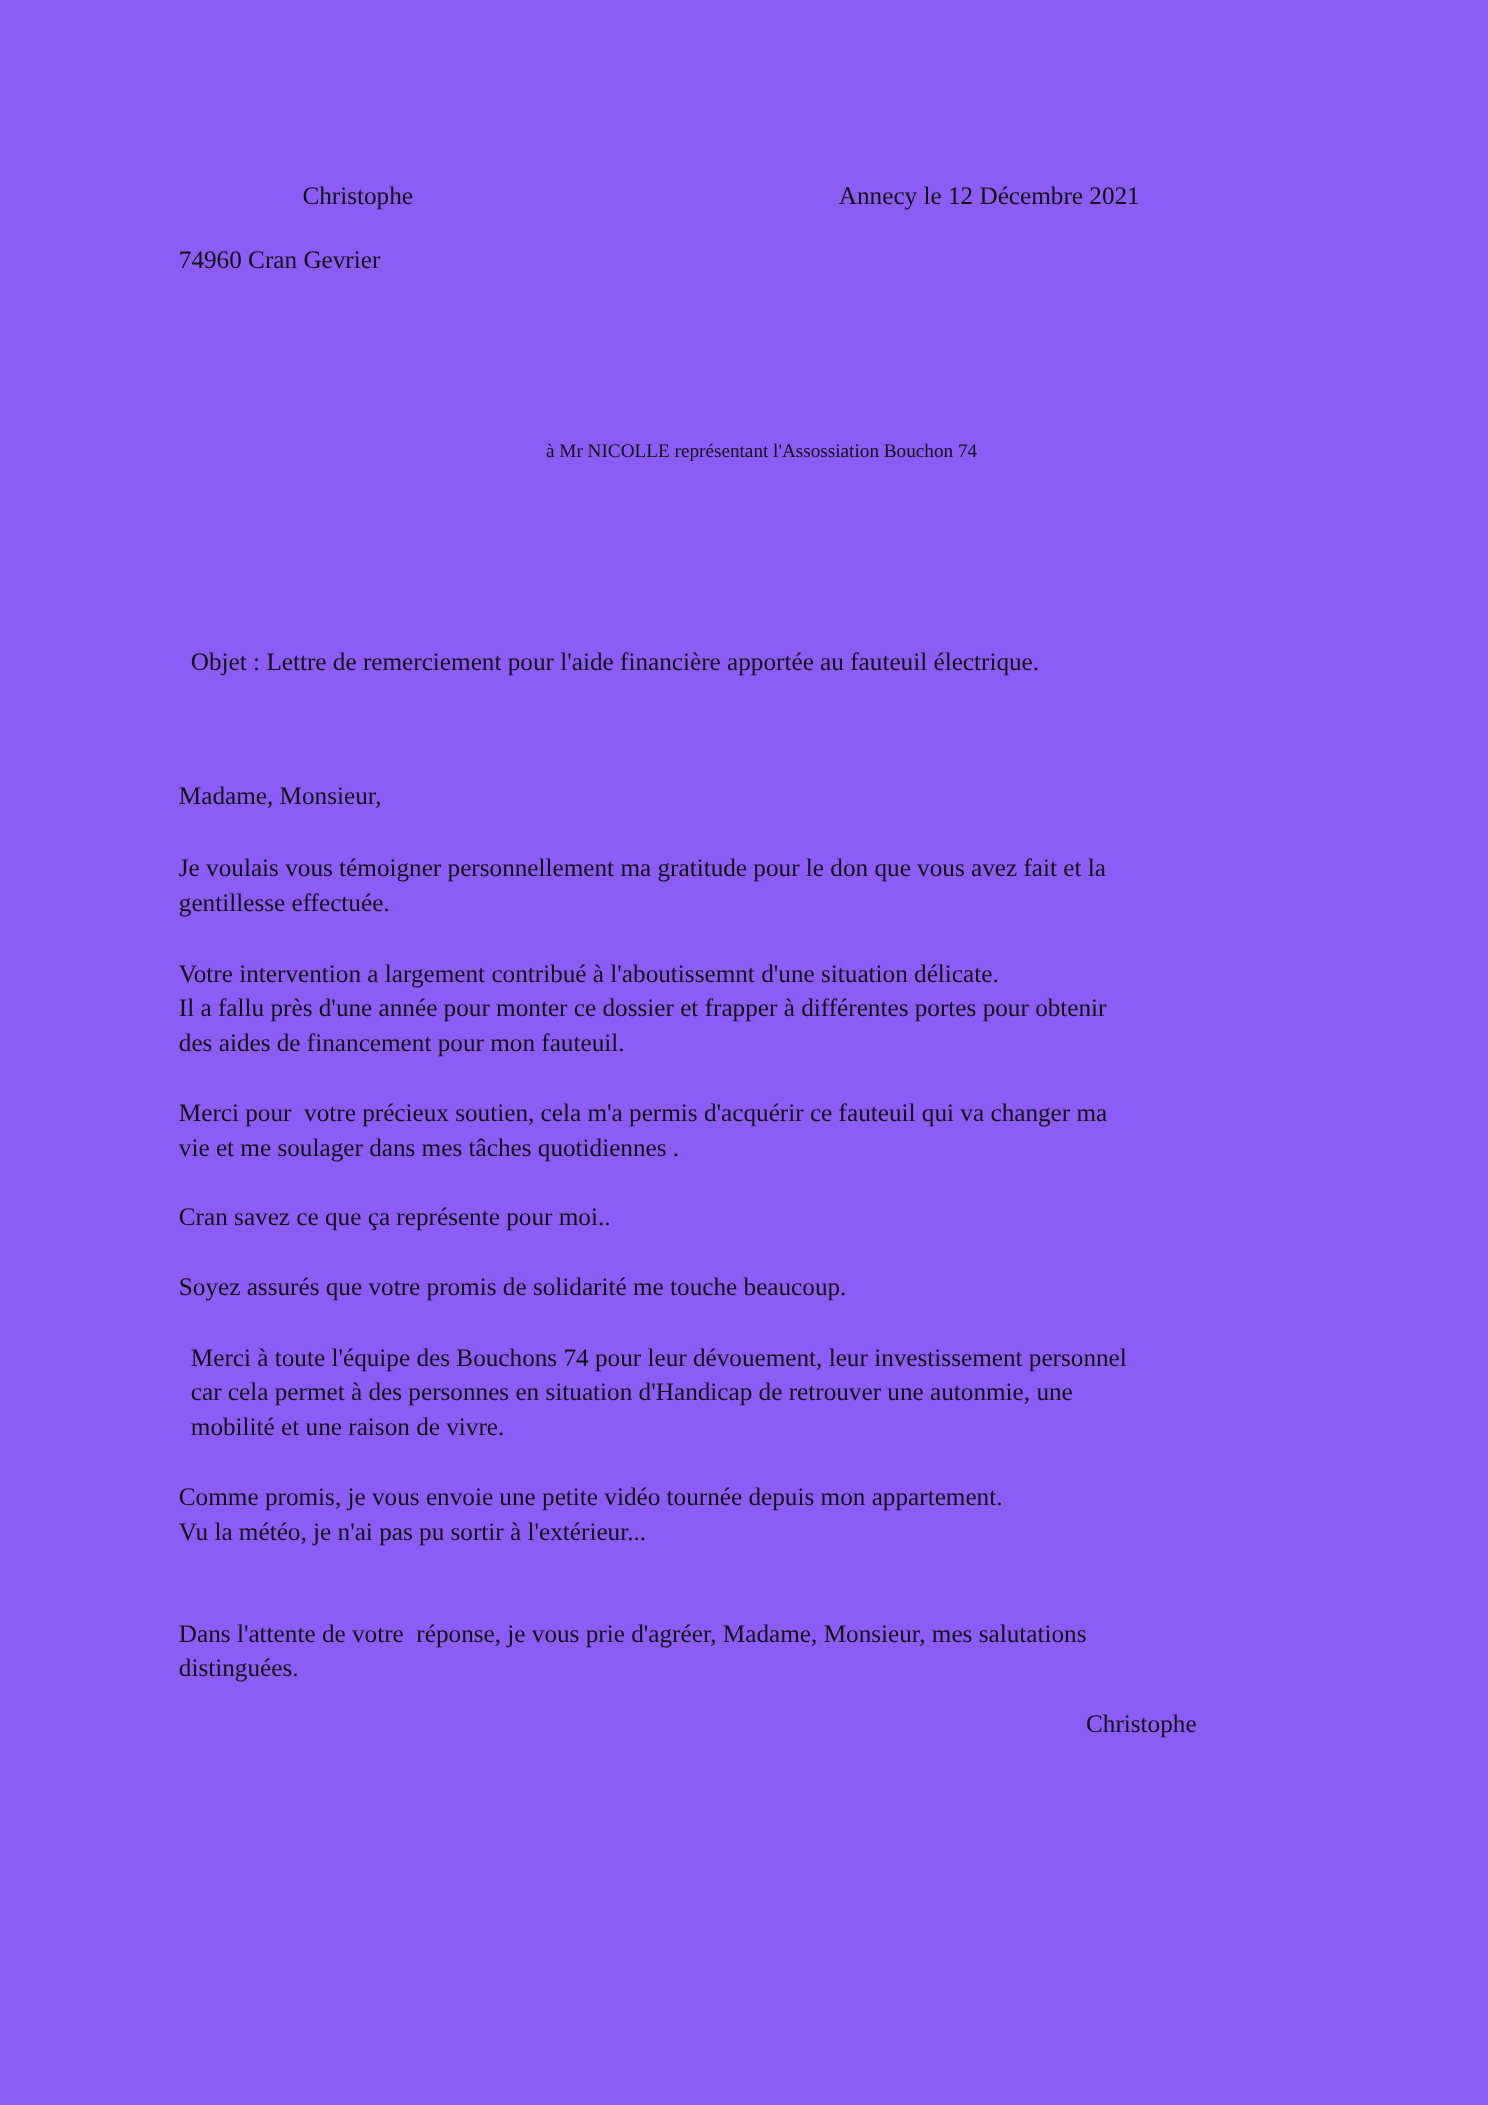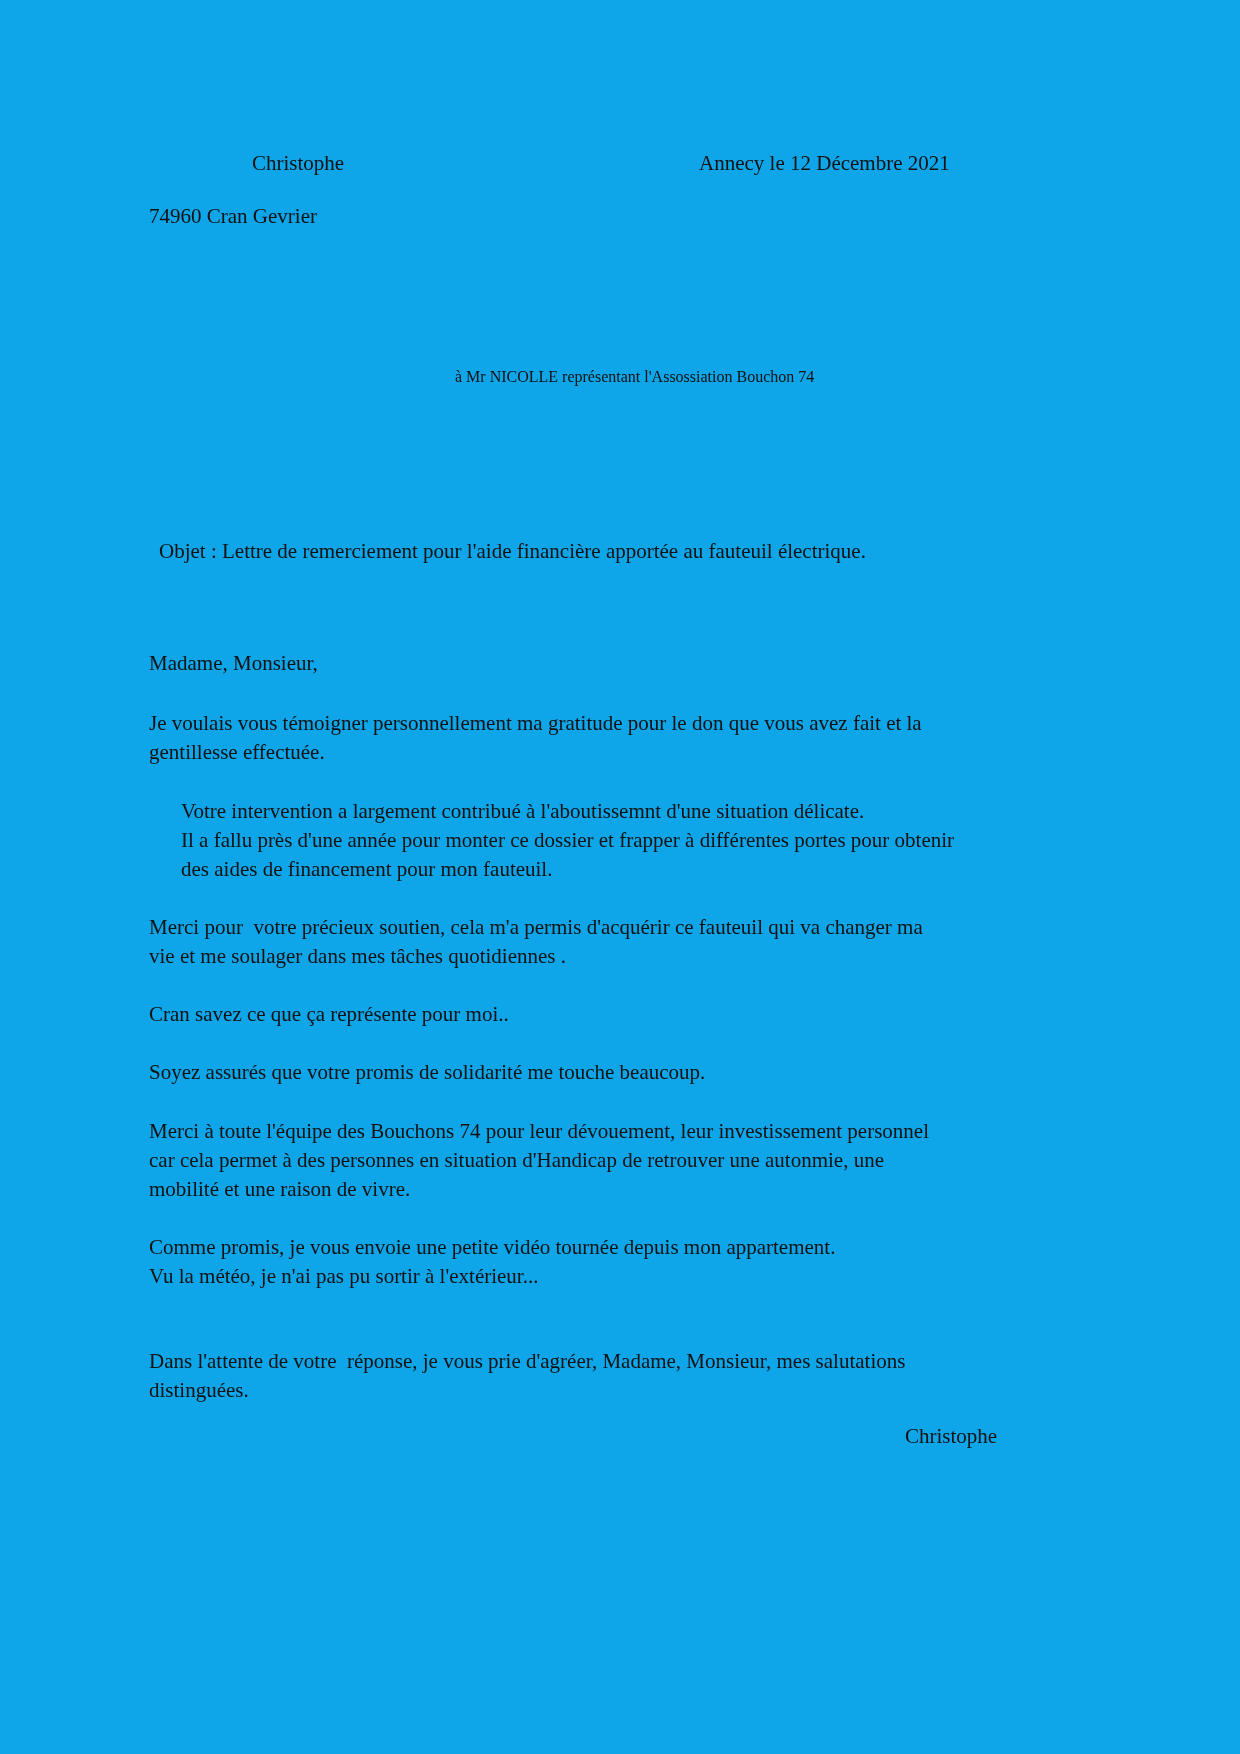--- a/index.html
+++ b/index.html
@@ -1,18 +1,18 @@
 <!DOCTYPE html>
 <html><head>
 <meta charset="utf-8">
 <style>
   html, body { margin: 0; padding: 0; background: #ffffff; }
   body { width: 1240px; height: 1754px; position: relative; overflow: hidden;
          font-family: "Liberation Serif", "DejaVu Serif", serif; color: #111111; }
-  .page { position: absolute; left: 0; top: 0; width: 1240px; height: 1754px; background: #0ea5e9; }
+  .page { position: absolute; left: 0; top: 0; width: 1240px; height: 1754px; background: #8b5cf6; }
   .abs { position: absolute; white-space: nowrap; font-size: 21px; line-height: 29px; }
   .para { position: absolute; left: 149px; width: 960px; font-size: 21px; line-height: 29px; }
   .para span { display: block; white-space: pre; }
 </style>
 </head>
 <body>
 
 <div class="page">
 
   <div class="abs" style="left:252px; top:149px;">Christophe</div>
@@ -23,40 +23,40 @@
 
   <div class="abs" style="left:159px; top:537px;">Objet : Lettre de remerciement pour l'aide financière apportée au fauteuil électrique.</div>
 
   <div class="abs" style="left:149px; top:649px;">Madame, Monsieur,</div>
 
   <div class="para" style="top:709px;">
     <span>Je voulais vous témoigner personnellement ma gratitude pour le don que vous avez fait et la</span>
     <span>gentillesse effectuée.</span>
   </div>
 
-  <div class="para" style="top:797px;margin-left:32px;">
+  <div class="para" style="top:797px;">
     <span>Votre intervention a largement contribué à l'aboutissemnt d'une situation délicate.</span>
     <span>Il a fallu près d'une année pour monter ce dossier et frapper à différentes portes pour obtenir</span>
     <span>des aides de financement pour mon fauteuil.</span>
   </div>
 
   <div class="para" style="top:913px;">
     <span>Merci pour  votre précieux soutien, cela m'a permis d'acquérir ce fauteuil qui va changer ma</span>
     <span>vie et me soulager dans mes tâches quotidiennes .</span>
   </div>
 
   <div class="para" style="top:1000px;">
     <span>Cran savez ce que ça représente pour moi..</span>
   </div>
 
   <div class="para" style="top:1058px;">
     <span>Soyez assurés que votre promis de solidarité me touche beaucoup.</span>
   </div>
 
-  <div class="para" style="top:1117px;">
+  <div class="para" style="top:1117px;margin-left:10px;">
     <span>Merci à toute l'équipe des Bouchons 74 pour leur dévouement, leur investissement personnel</span>
     <span>car cela permet à des personnes en situation d'Handicap de retrouver une autonmie, une</span>
     <span>mobilité et une raison de vivre.</span>
   </div>
 
   <div class="para" style="top:1233px;">
     <span>Comme promis, je vous envoie une petite vidéo tournée depuis mon appartement.</span>
     <span>Vu la météo, je n'ai pas pu sortir à l'extérieur...</span>
   </div>
 

